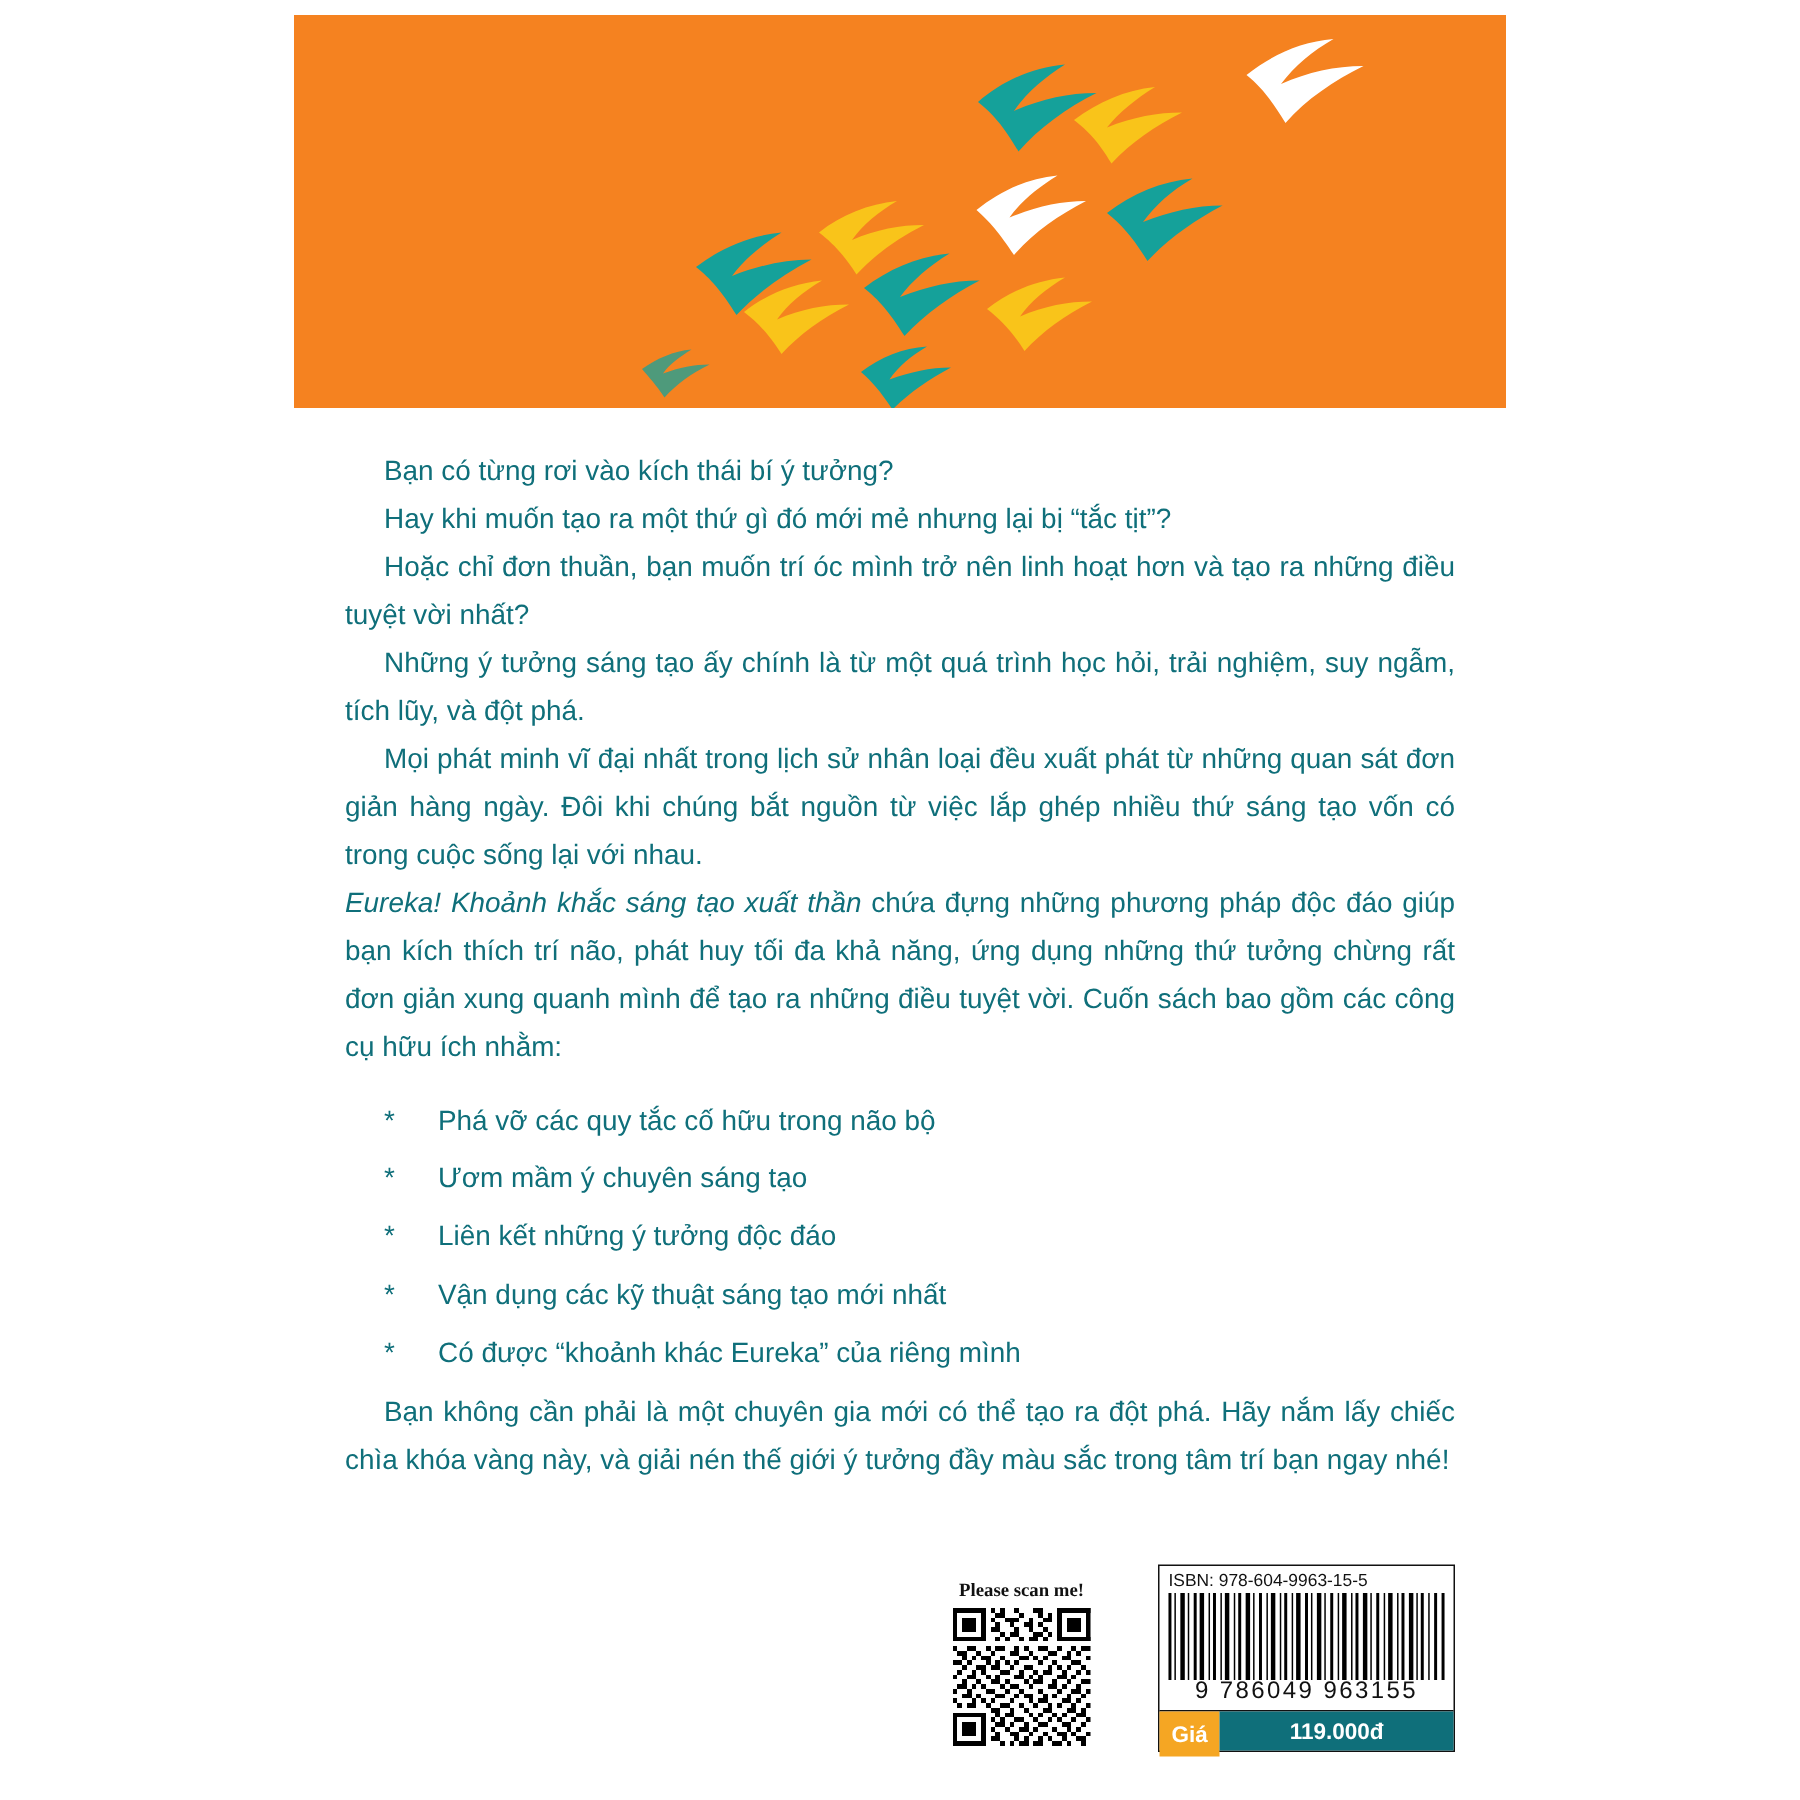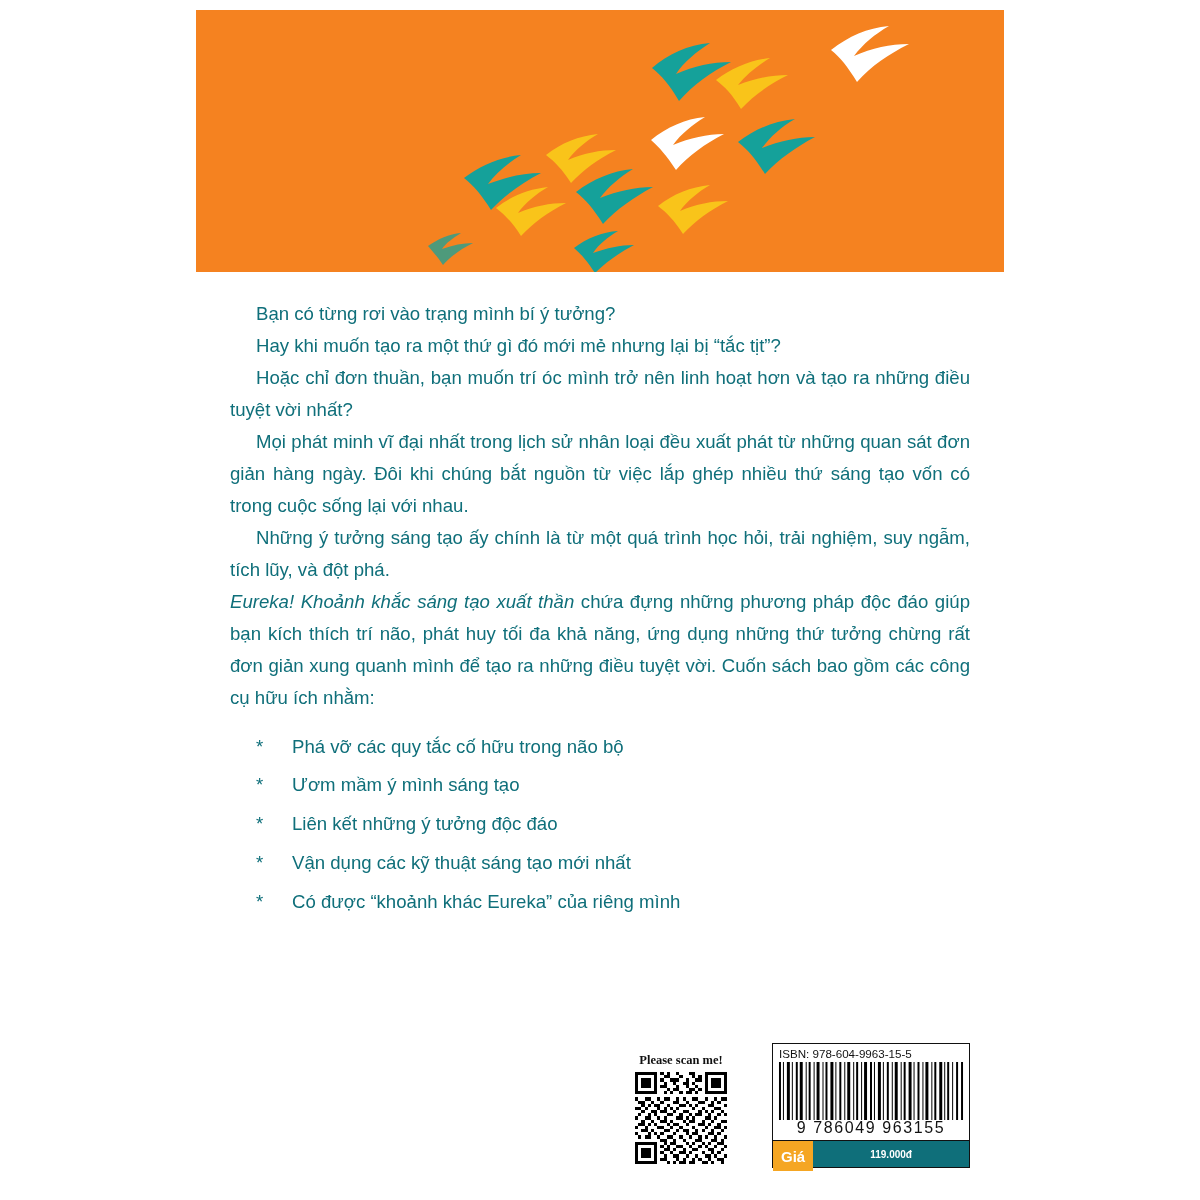--- a/index.html
+++ b/index.html
@@ -153,21 +153,21 @@
     font-size: 15px;
     font-weight: bold;
     padding: 15px 8px;
     display: flex;
     align-items: center;
     font-family: "Liberation Sans", sans-serif;
   }
   .price-value {
     background: #0f6f7a;
     color: #ffffff;
-    font-size: 10px;
+    font-size: 15px;
     font-weight: bold;
     flex: 1;
     display: flex;
     align-items: center;
     justify-content: center;
     font-family: "Liberation Sans", sans-serif;
   }
 </style>
 </head>
 <body>
@@ -191,52 +191,53 @@
         <path d="M520 70 c16-12 34-20 54-22 -13 8 -24 17 -32 27 17-7 34-10 50-10 -18 9 -34 20 -47 34 -9-15 -16-22 -25-29z" fill="#f9c41a"></path>
         <path d="M350 145 c15-12 33-19 52-21 -12 7 -23 16 -30 26 16-7 32-10 48-10 -18 9 -33 20 -45 33 -9-14 -16-21 -25-28z" fill="#f9c41a"></path>
         <path d="M300 198 c15-12 33-19 52-21 -12 7 -23 16 -30 26 16-7 32-10 48-10 -18 9 -33 20 -45 33 -9-14 -16-21 -25-28z" fill="#f9c41a"></path>
         <path d="M462 196 c15-12 33-19 52-21 -12 7 -23 16 -30 26 16-7 32-10 48-10 -18 9 -33 20 -45 33 -9-14 -16-21 -25-28z" fill="#f9c41a"></path>
 
         <path d="M232 236 c10-7 21-12 33-13 -8 5 -15 10 -19 16 11-4 21-6 31-6 -12 6 -22 13 -30 22 -6-9 -10-13 -15-19z" fill="#15a19a" opacity="0.75"></path>
       </svg>
     </div>
 
     <div class="body-text">
-      <p>Bạn có từng rơi vào trạng mình bí ý tưởng?</p>
+      <p>Bạn có từng rơi vào kích thái bí ý tưởng?</p>
       <p>Hay khi muốn tạo ra một thứ gì đó mới mẻ nhưng lại bị “tắc tịt”?</p>
       <p>Hoặc chỉ đơn thuần, bạn muốn trí óc mình trở nên linh hoạt hơn và tạo ra những điều tuyệt vời nhất?</p>
+      <p> Những ý tưởng sáng tạo ấy chính là từ một quá trình học hỏi, trải nghiệm, suy ngẫm, tích lũy, và đột phá.</p>
       <p>Mọi phát minh vĩ đại nhất trong lịch sử nhân loại đều xuất phát từ những quan sát đơn giản hàng ngày. Đôi khi chúng bắt nguồn từ việc lắp ghép nhiều thứ sáng tạo vốn có trong cuộc sống lại với nhau.</p>
-      <p> Những ý tưởng sáng tạo ấy chính là từ một quá trình học hỏi, trải nghiệm, suy ngẫm, tích lũy, và đột phá.</p>
       <p class="noindent">
         <em>Eureka! Khoảnh khắc sáng tạo xuất thần</em><span> chứa đựng những phương pháp độc đáo giúp bạn kích thích trí não, phát huy tối đa khả năng, ứng dụng những thứ tưởng chừng rất đơn giản xung quanh mình để tạo ra những điều tuyệt vời. Cuốn sách bao gồm các công cụ hữu ích nhằm:</span>
       </p>
 
       <ul class="bullets">
         <li>
           <span class="star">*</span>
           <span>Phá vỡ các quy tắc cố hữu trong não bộ</span>
         </li>
         <li>
           <span class="star">*</span>
-          <span>Ươm mầm ý mình sáng tạo</span>
+          <span>Ươm mầm ý chuyên sáng tạo</span>
         </li>
         <li>
           <span class="star">*</span>
           <span>Liên kết những ý tưởng độc đáo</span>
         </li>
         <li>
           <span class="star">*</span>
           <span>Vận dụng các kỹ thuật sáng tạo mới nhất</span>
         </li>
         <li>
           <span class="star">*</span>
           <span>Có được “khoảnh khác Eureka” của riêng mình</span>
         </li>
       </ul>
 
+      <p class="closing">Bạn không cần phải là một chuyên gia mới có thể tạo ra đột phá. Hãy nắm lấy chiếc chìa khóa vàng này, và giải nén thế giới ý tưởng đầy màu sắc trong tâm trí bạn ngay nhé!</p>
     </div>
 
     <div class="footer">
 
       <div class="qr-block">
         <div class="qr-label">Please scan me!</div>
         <div class="qr-code">
           <svg viewBox="0 0 29 29" width="92" height="92" shape-rendering="crispEdges">
             <rect width="29" height="29" fill="#ffffff"></rect>
             <g fill="#000000">

